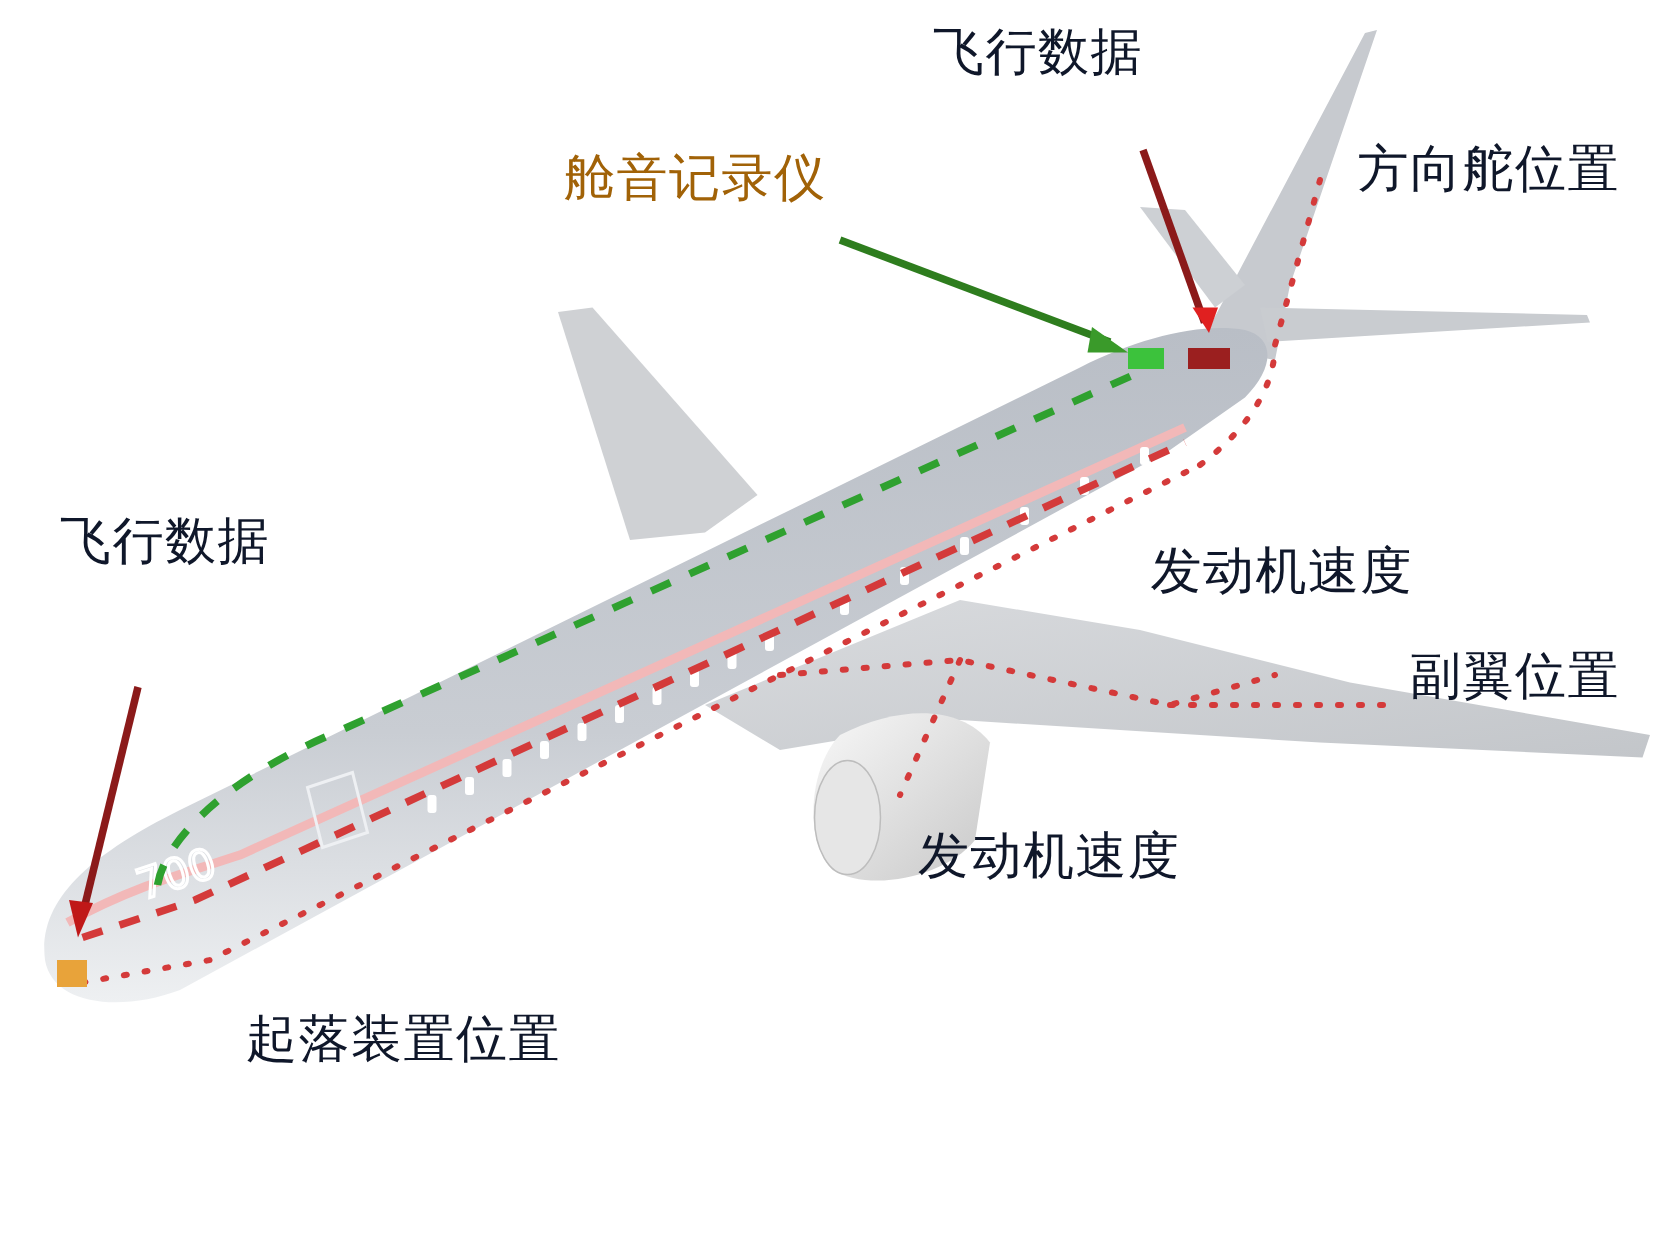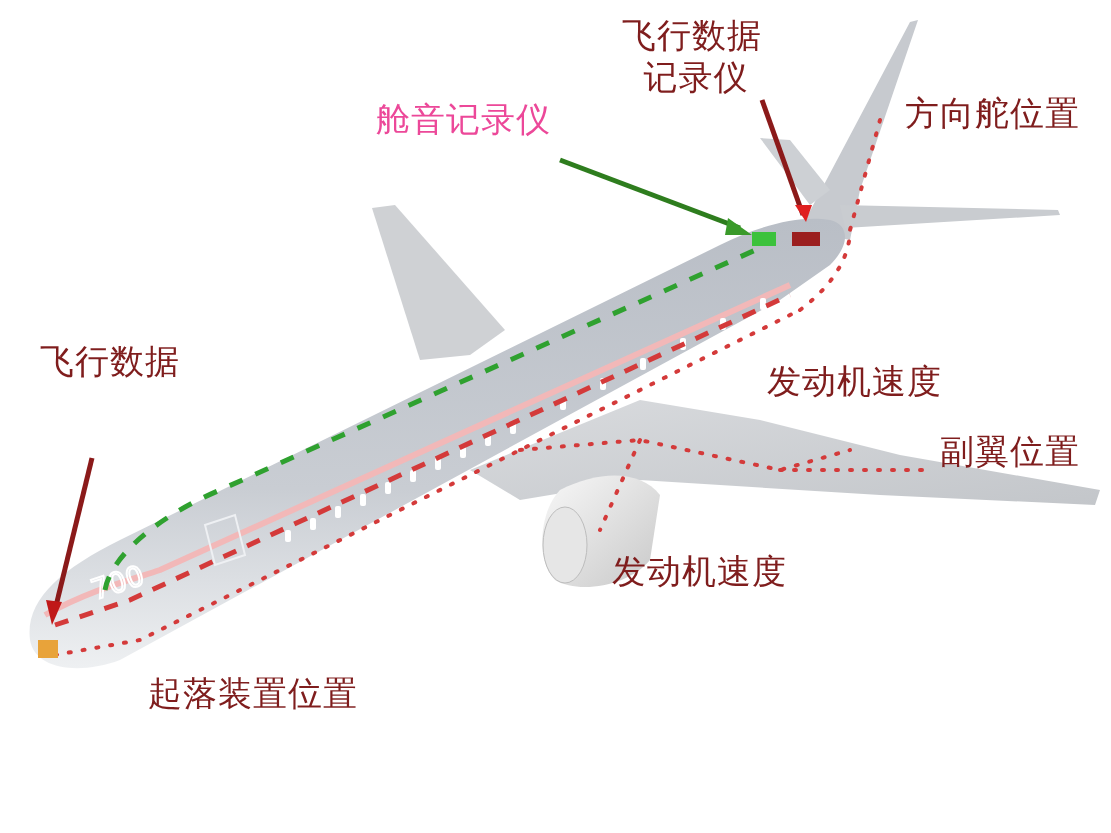--- a/index.html
+++ b/index.html
@@ -1,22 +1,22 @@
 <!DOCTYPE html>
 <html><head>
 <meta charset="utf-8">
 <style>
   html, body { margin:0; padding:0; background:#ffffff; }
   body { width:1111px; height:833px; position:relative; overflow:hidden;
          font-family: "DejaVu Sans", sans-serif; }
   #stage { position:absolute; left:0; top:0; width:1111px; height:833px; }
   .label { position:absolute; font-size:34px; line-height:42px; white-space:nowrap;
            letter-spacing:1px; font-family:"DejaVu Sans", sans-serif; }
-  .red { color:#7f1d1d; }
-  .green { color:#ec4899; }
+  .red { color:#0f172a; }
+  .green { color:#a16207; }
 </style>
 </head>
 <body>
 
 <div id="stage">
   <svg width="1111" height="833" viewBox="0 0 1111 833" xmlns="http://www.w3.org/2000/svg">
     <defs>
       <linearGradient id="fus" x1="0" y1="0" x2="0" y2="1">
         <stop offset="0" stop-color="#b9bec6"></stop>
         <stop offset="0.6" stop-color="#c9cdd3"></stop>
@@ -92,24 +92,23 @@
     <line x1="762" y1="100" x2="803" y2="215" stroke="#8b1a1a" stroke-width="5"></line>
     <polygon points="795,205 812,205 806,222" fill="#e02020"></polygon>
     <line x1="560" y1="160" x2="740" y2="228" stroke="#2e7d1e" stroke-width="5"></line>
     <polygon points="728,218 752,235 725,235" fill="#3a9a2a"></polygon>
     <line x1="92" y1="458" x2="55" y2="610" stroke="#8b1a1a" stroke-width="5"></line>
     <polygon points="46,600 62,602 52,625" fill="#c01818"></polygon>
   </svg>
 
   <div class="label red" style="left:622px;top:14px;text-align:center;">
     <div>飞行数据</div>
-    <div style="padding-left:8px;">记录仪</div>
   </div>
   <div class="label green" style="left:376px;top:98px;">舱音记录仪</div>
   <div class="label red" style="left:905px;top:92px;">方向舵位置</div>
   <div class="label red" style="left:40px;top:340px;">
     <div>飞行数据</div>
   </div>
   <div class="label red" style="left:767px;top:360px;">发动机速度</div>
   <div class="label red" style="left:940px;top:418px;margin-top:12px;">副翼位置</div>
   <div class="label red" style="left:612px;top:550px;text-align:right;">发动机速度</div>
-  <div class="label red" style="left:148px;top:672px;">起落装置位置</div>
+  <div class="label red" style="left:164px;top:672px;">起落装置位置</div>
 </div>
 
 </body></html>

